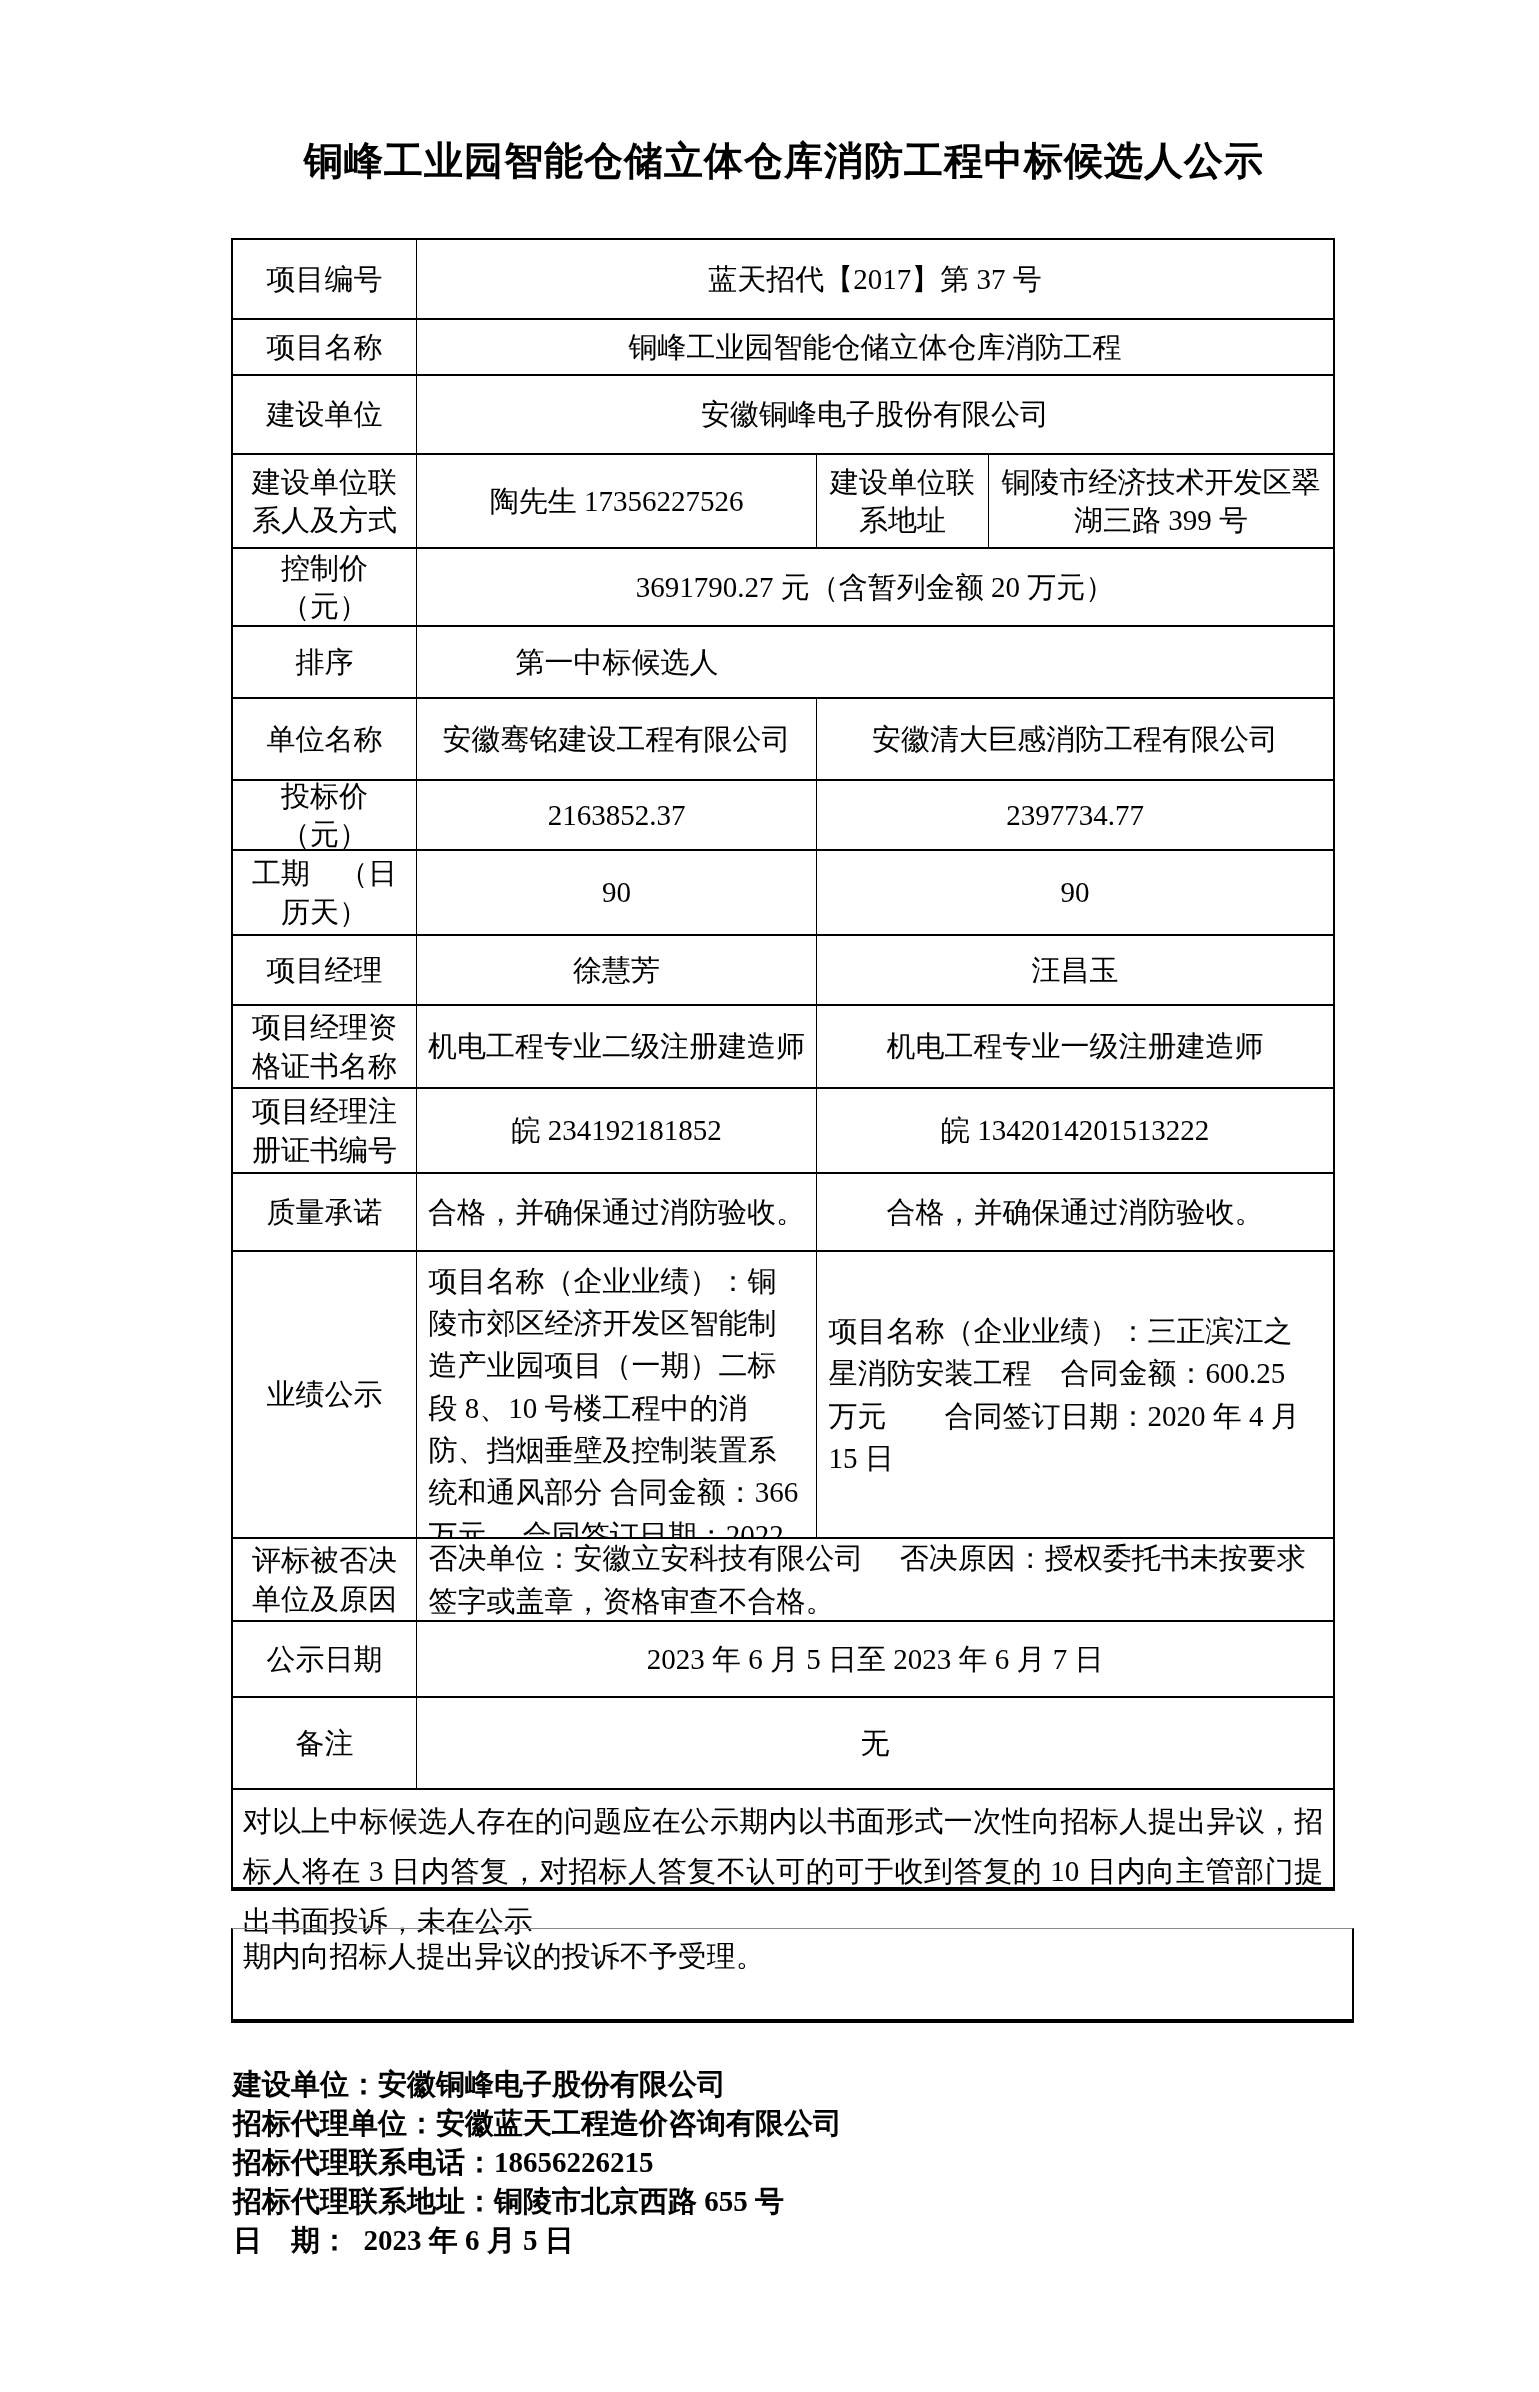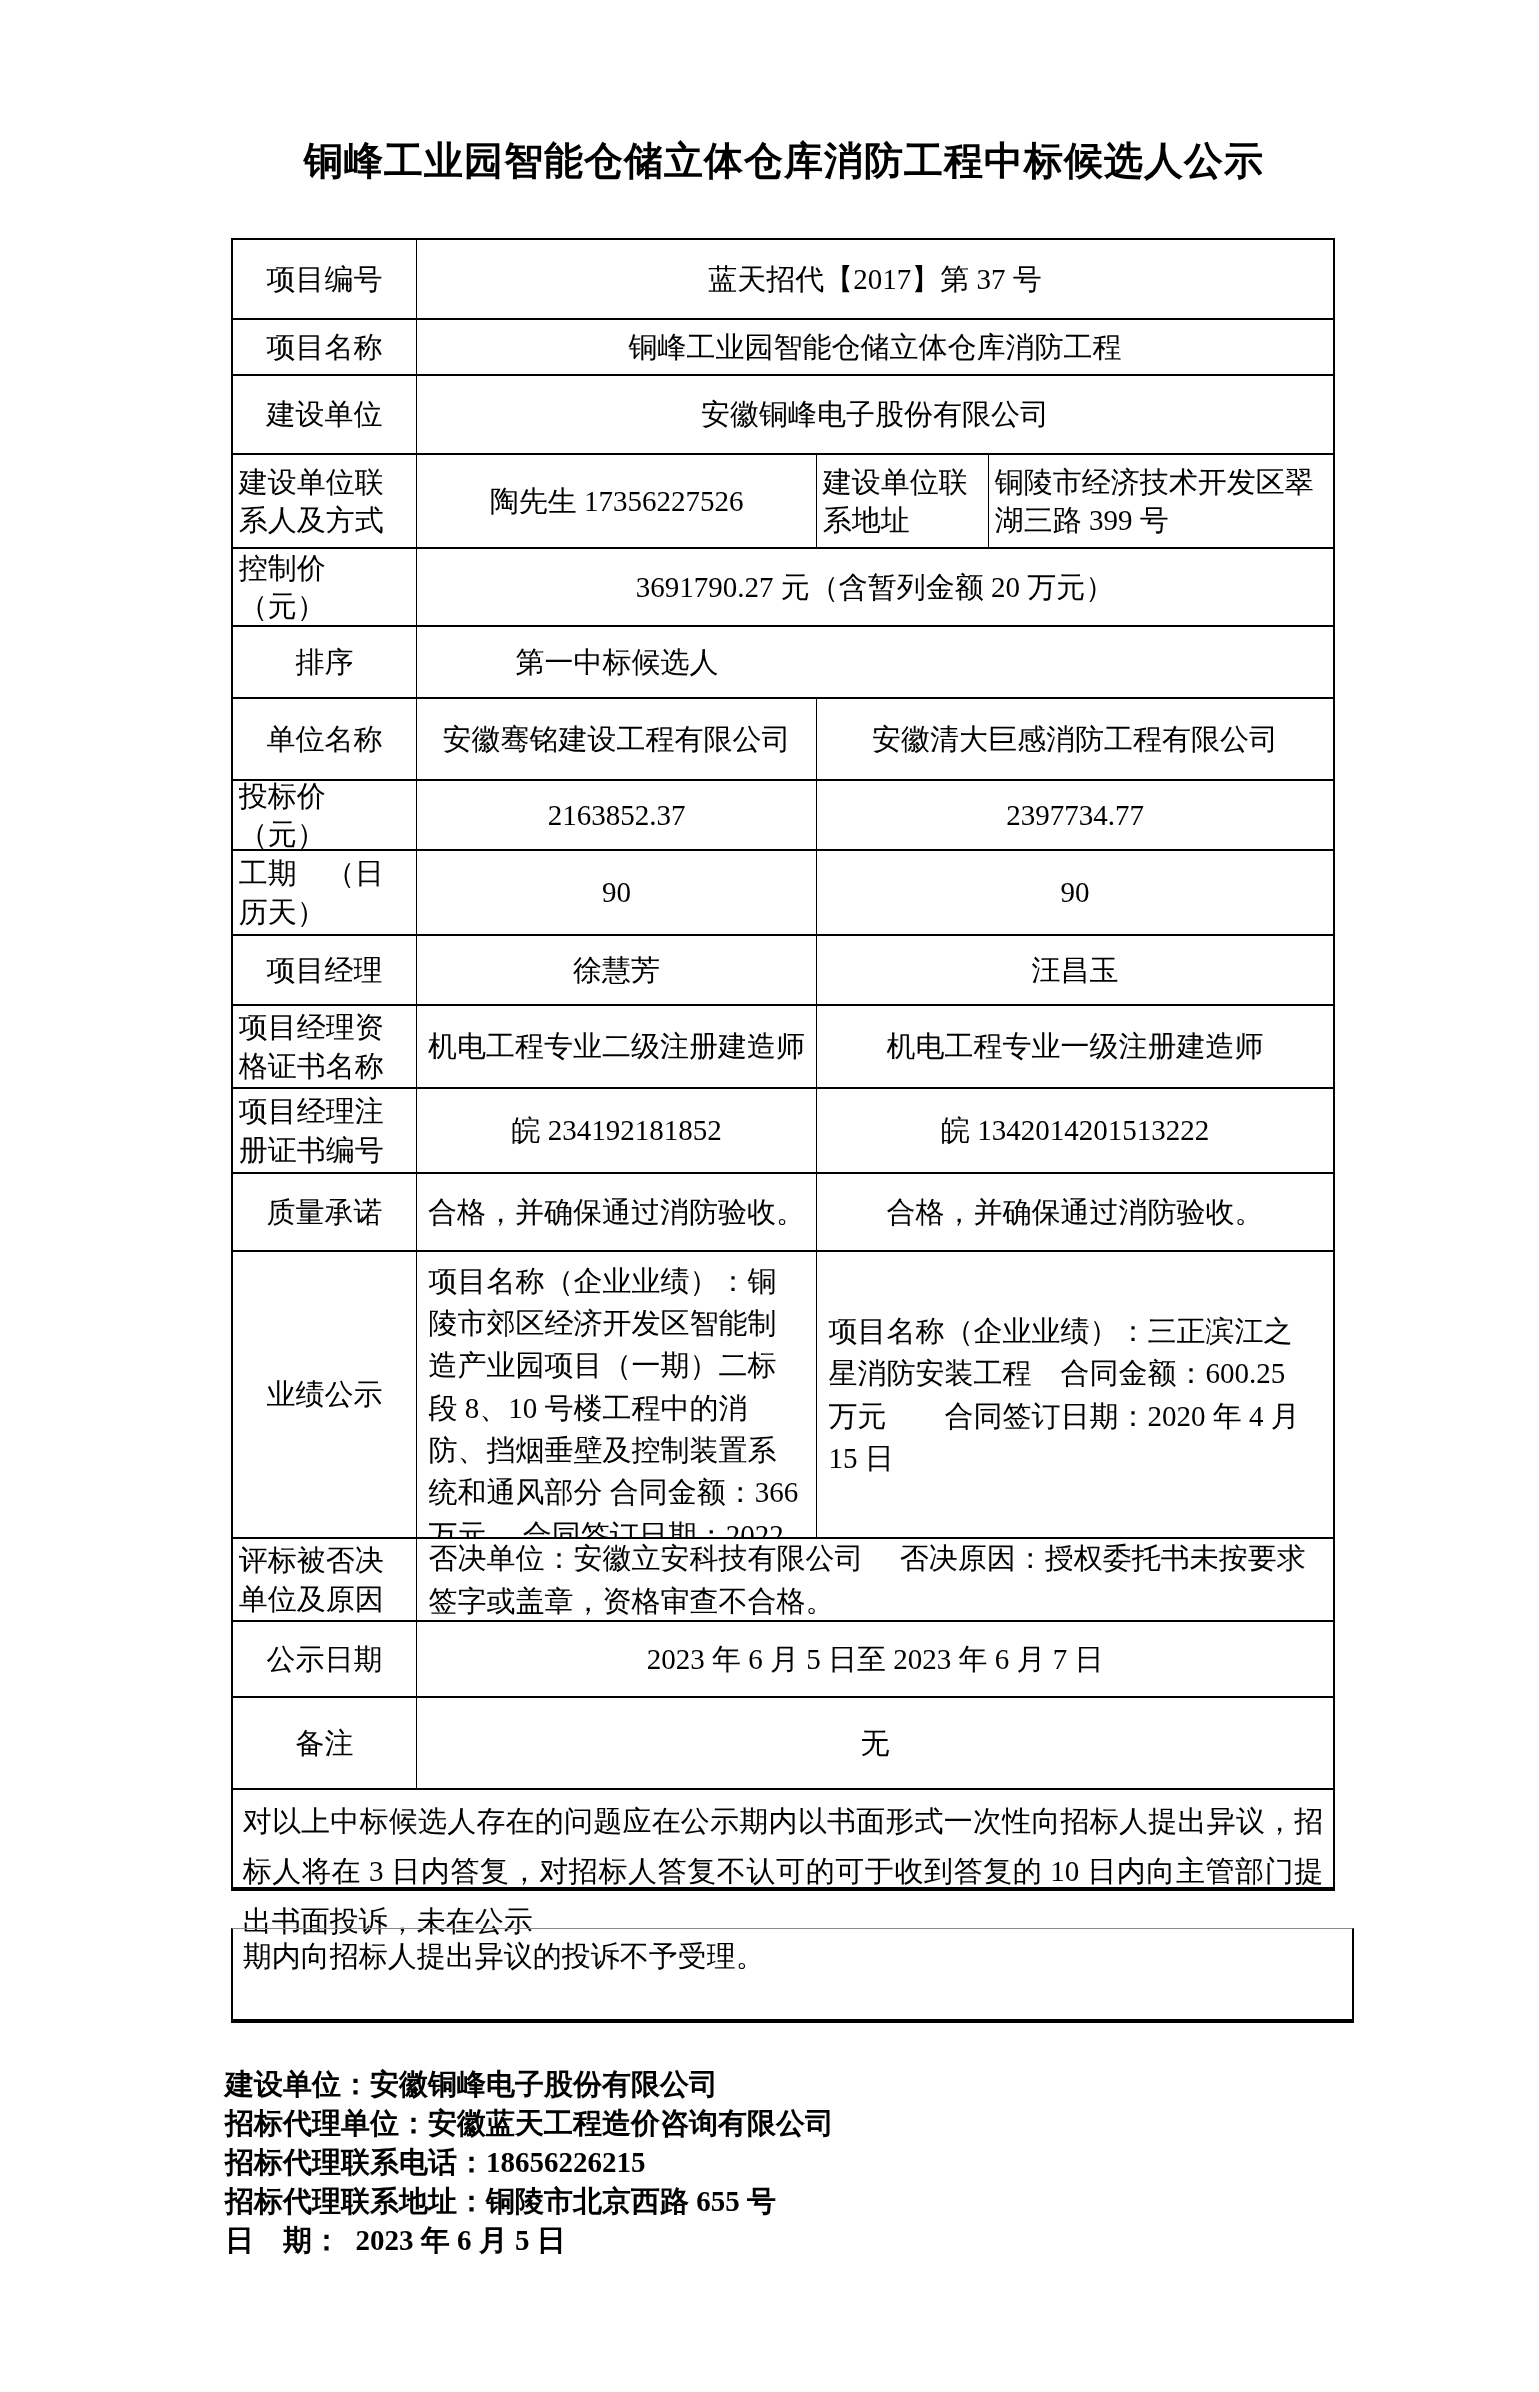--- a/index.html
+++ b/index.html
@@ -15,21 +15,21 @@
   }
   .doc-table{
     position:absolute;left:231px;top:238px;width:1100px;
     border:2.9px solid #000;border-bottom:none;
     box-sizing:content-box;
   }
   .trow{display:flex;border-bottom:2.9px solid #000;box-sizing:border-box;}
   .cell{
     box-sizing:border-box;border-right:1.9px solid #000;
     display:flex;flex-direction:column;justify-content:center;align-items:center;
-    font-size:29px;line-height:1.32;text-align:left;
+    font-size:29px;line-height:1.32;text-align:center;
     padding:3.9px 5.8px;overflow:hidden;
   }
   .cell:last-child{border-right:none;}
   .c-label{flex:0 0 184px;}
   .c-wide{flex:1 1 auto;}
   .c-a{flex:0 0 400px;}
   .c-b{flex:1 1 auto;}
   .c-label2{flex:0 0 172px;}
   .c-v2{flex:1 1 auto;}
   .cell.left{align-items:flex-start;text-align:left;justify-content:flex-start;padding:7.8px 11.6px;line-height:1.46;}
@@ -41,21 +41,21 @@
     padding:5.8px 9.7px;
   }
   .cont-box{
     position:absolute;left:231px;top:1928px;width:1100px;height:82px;
     border-left:2.9px solid #000;border-right:2.9px solid #000;
     border-top:1px solid #8a8a8a;border-bottom:4.9px solid #000;
     box-sizing:content-box;
     font-size:29px;padding:7.8px 9.7px 0 9.7px;
   }
   .footer{
-    position:absolute;left:225px;top:2065px;width:1106px;
+    position:absolute;left:233px;top:2065px;width:1106px;
     font-size:29px;font-weight:bold;line-height:39px;
   }
   .footer div{white-space:pre;}
 </style>
 </head>
 <body>
 
 <div class="page-title">铜峰工业园智能仓储立体仓库消防工程中标候选人公示</div>
 
 <div class="doc-table">

